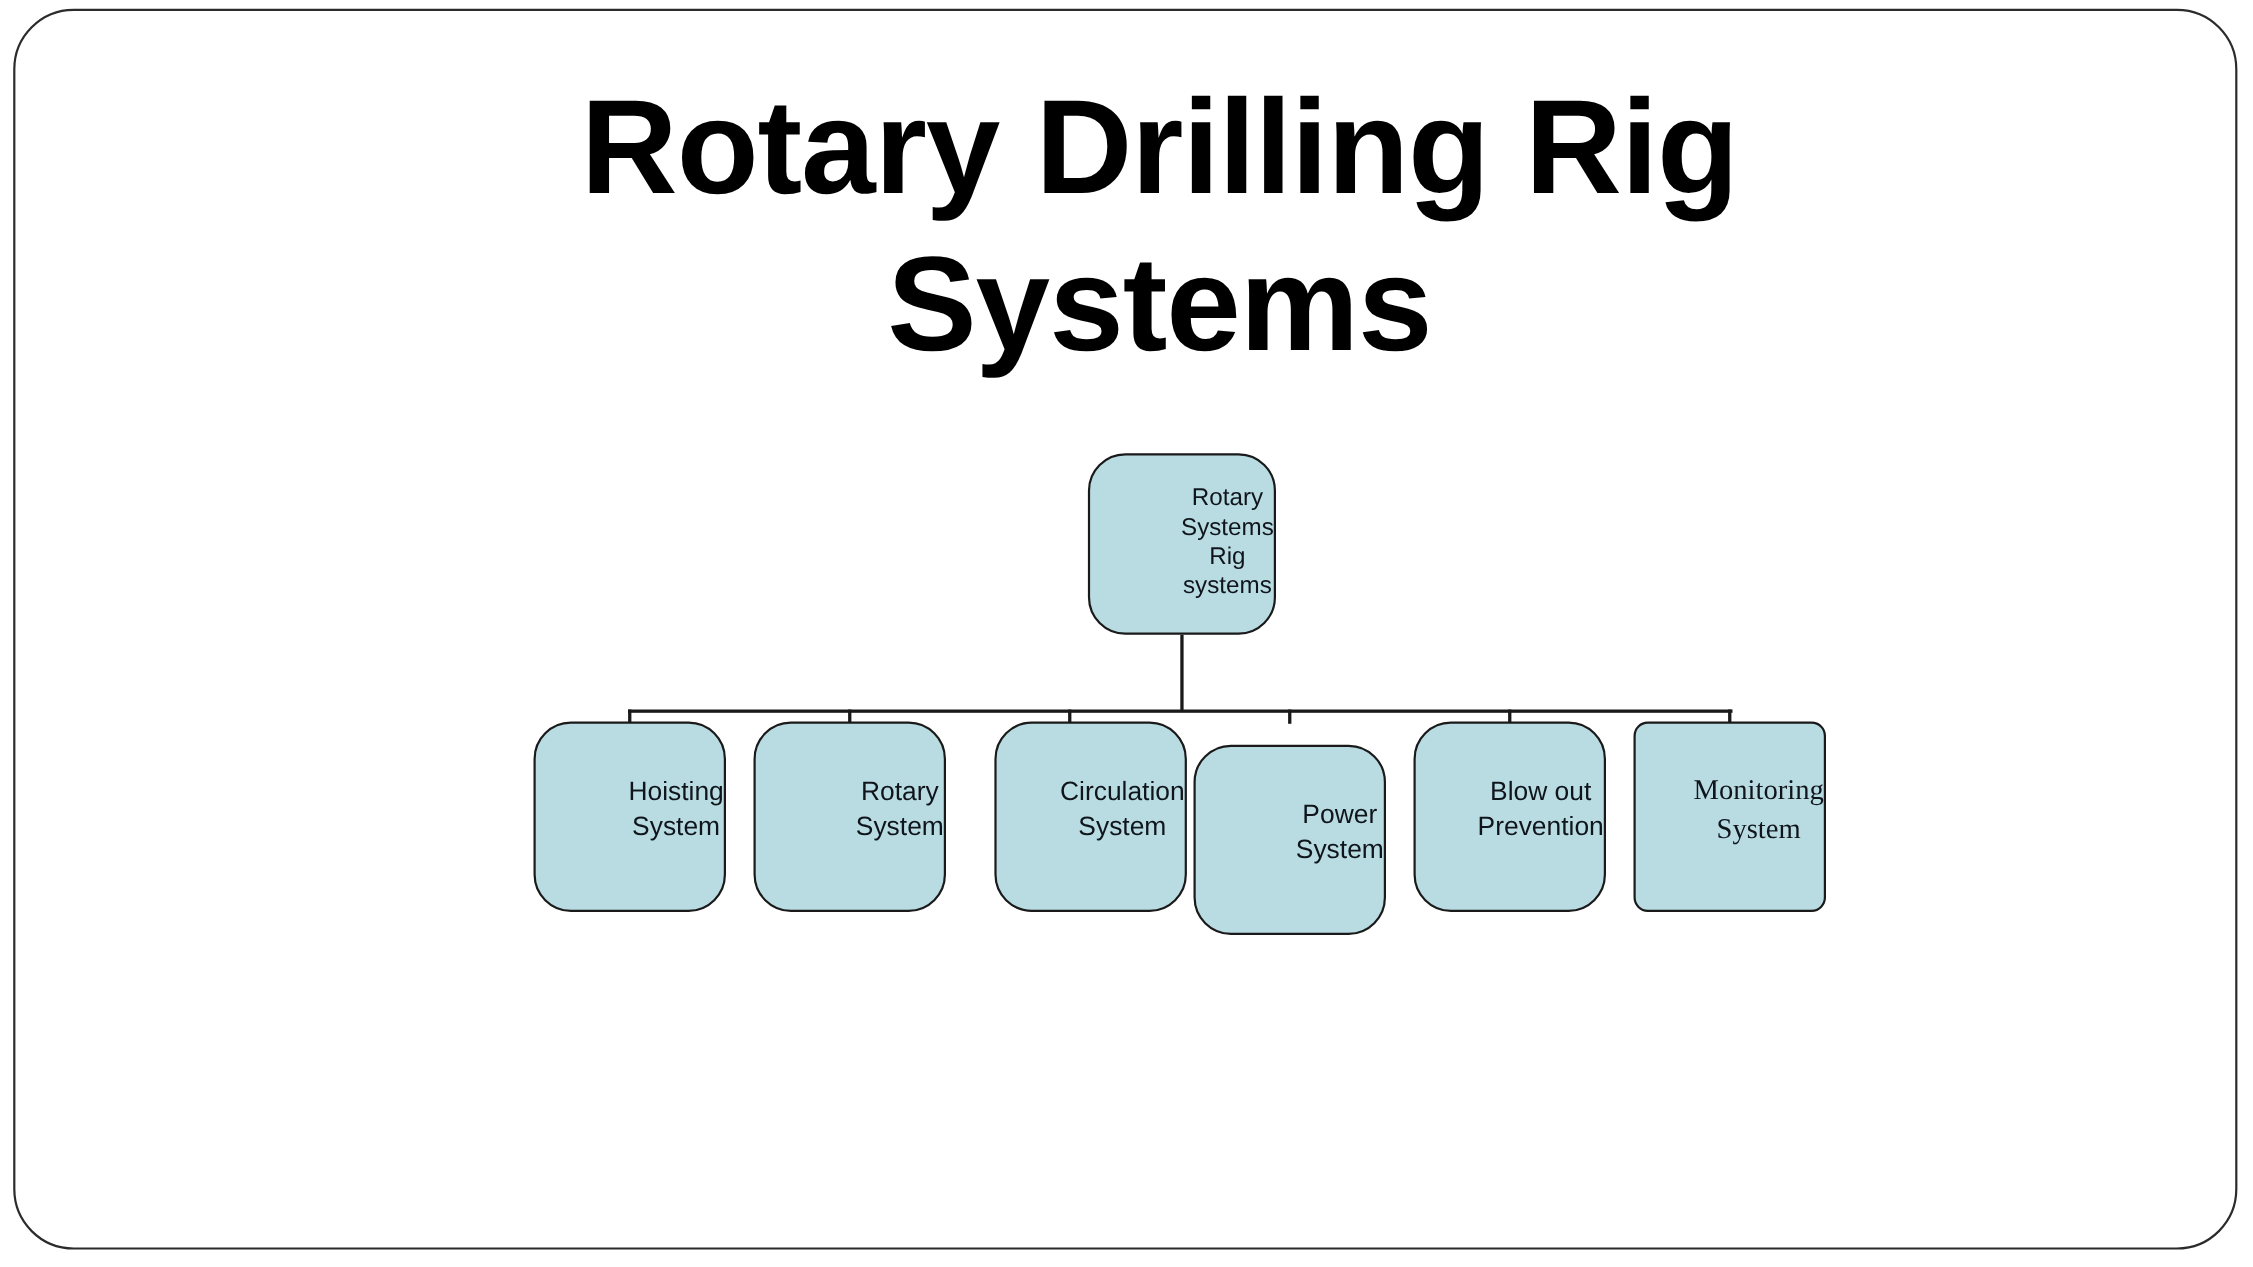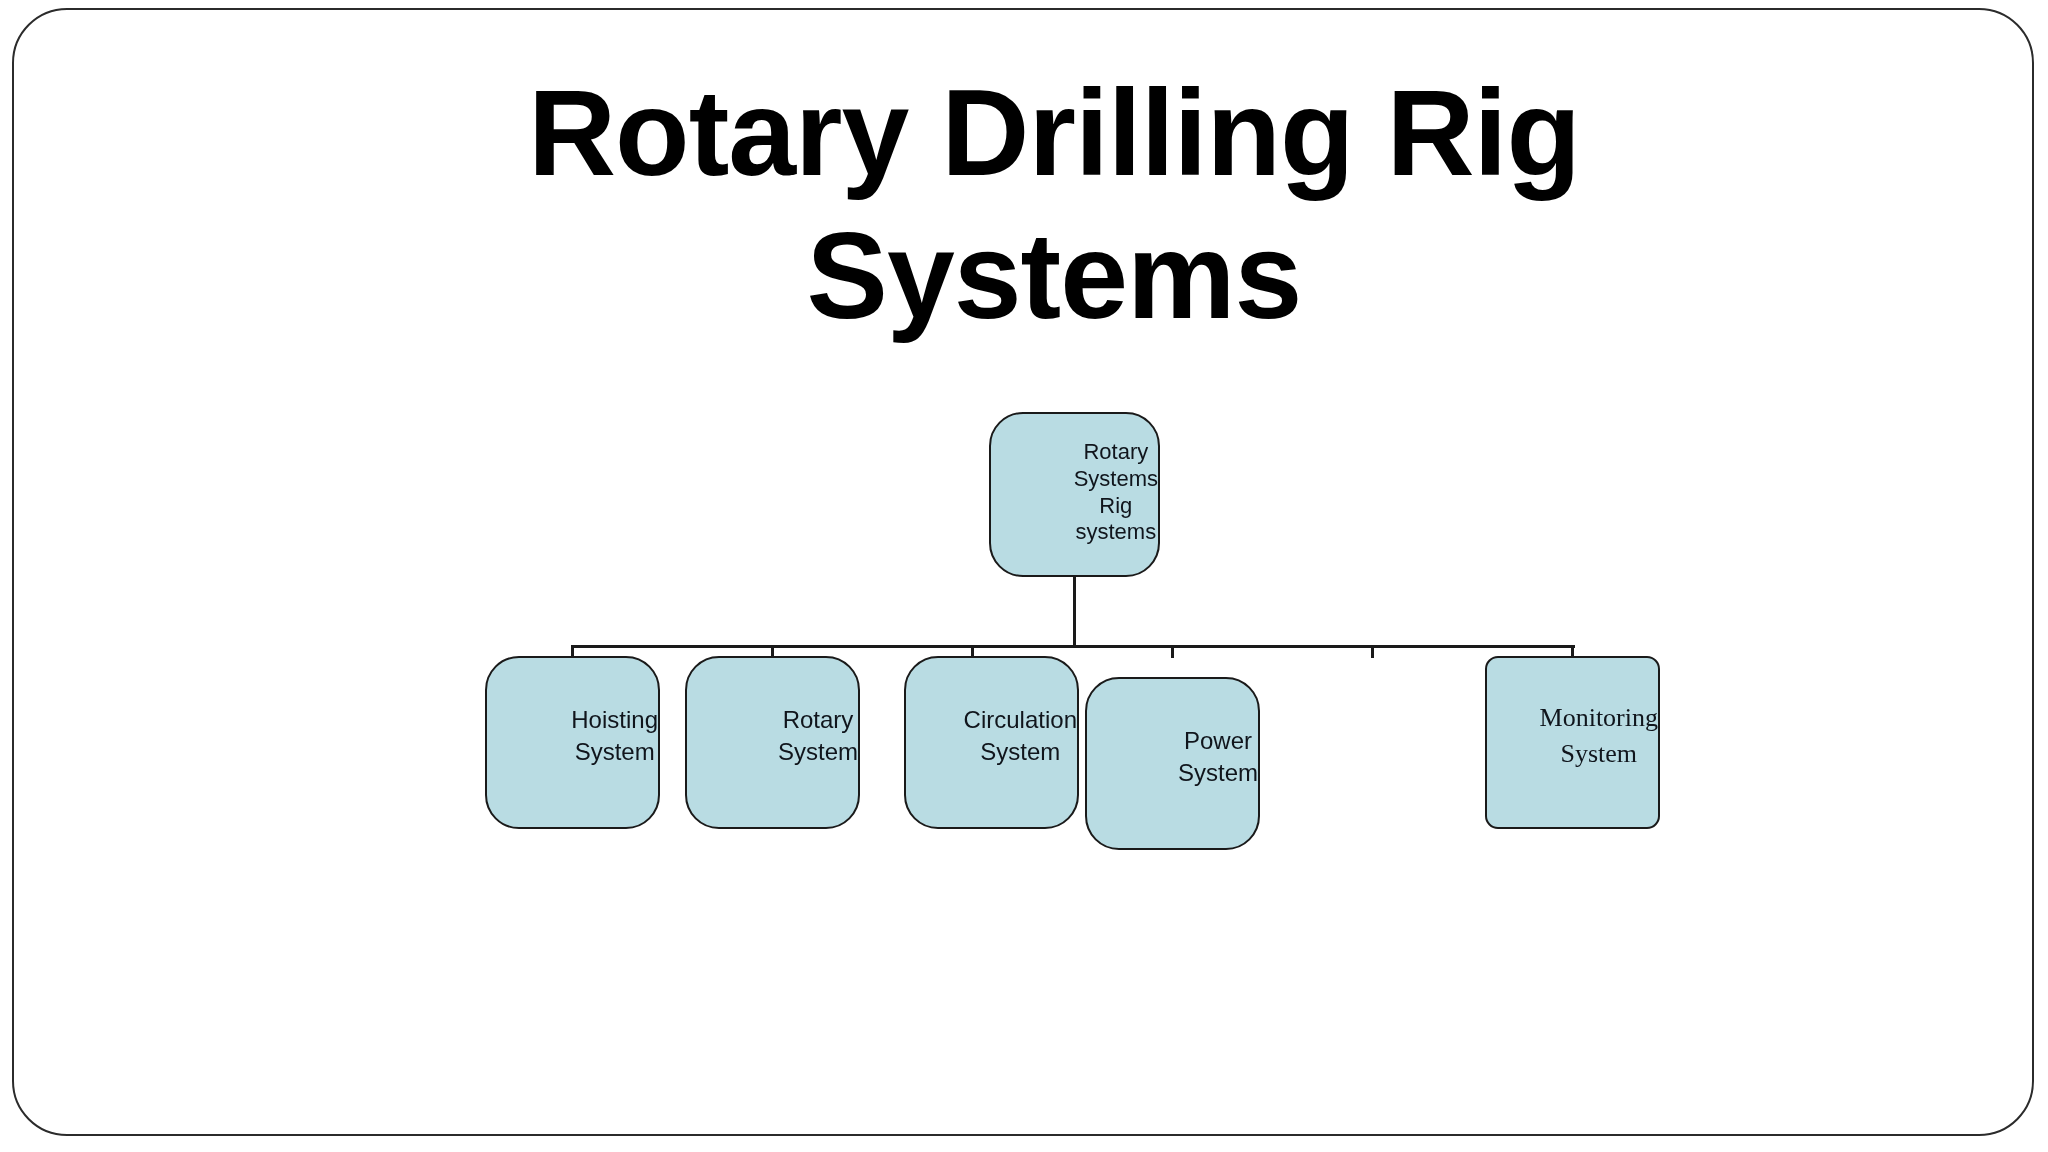--- a/index.html
+++ b/index.html
@@ -139,20 +139,26 @@
     </div>
   </div>
 
   <div class="node child child-3">
     <div class="node-label">
       <span class="line">Power</span>
       <span class="line">System</span>
     </div>
   </div>
 
+  <div class="node child child-4">
+    <div class="node-label">
+      <span class="line">Blow out</span>
+      <span class="line">Prevention</span>
+    </div>
+  </div>
 
   <div class="node child child-5">
     <div class="node-label">
       <span class="line">Monitoring</span>
       <span class="line">System</span>
     </div>
   </div>
 </div>
 
 </body></html>

